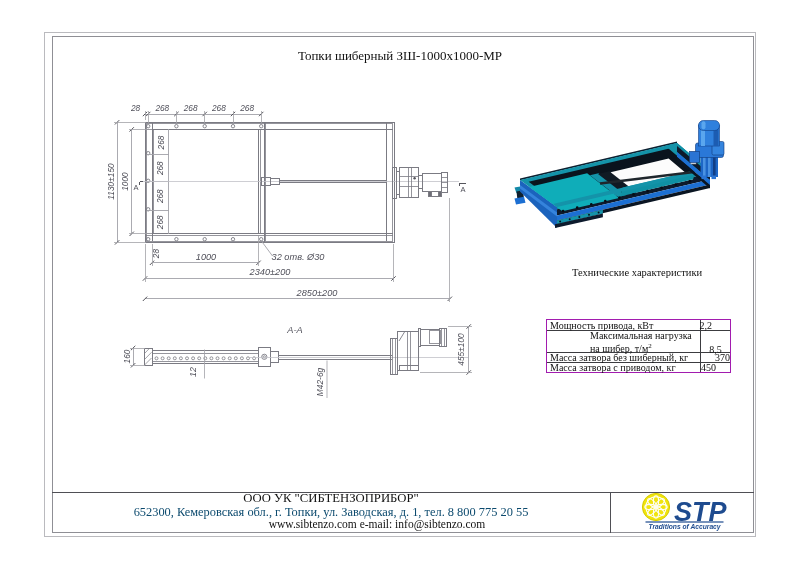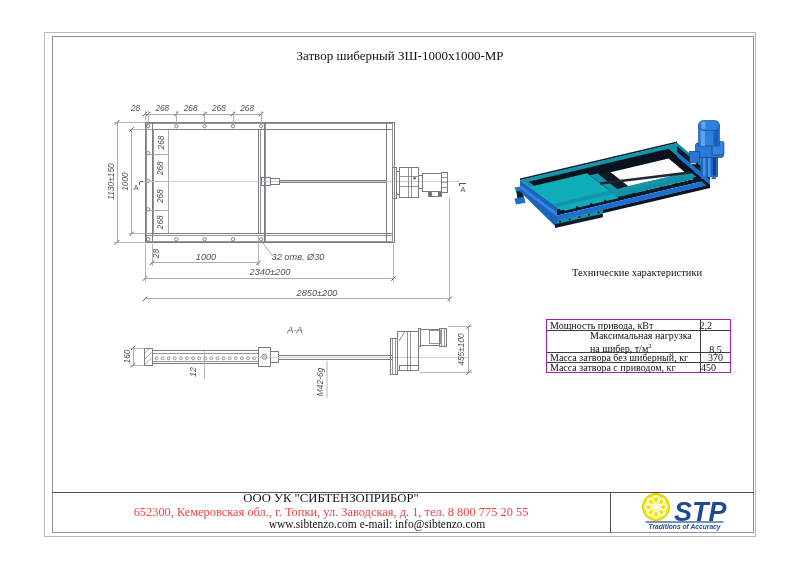--- a/index.html
+++ b/index.html
@@ -8,21 +8,21 @@
   .abs{position:absolute;}
 </style>
 </head>
 <body>
 <div class="page">
 
   <div class="abs" style="left:44px;top:32px;width:710px;height:503px;border:1px solid #bababe;"></div>
 
   <div class="abs" style="left:52px;top:36px;width:700px;height:495px;border:1px solid #8f8f95;"></div>
 
-  <div class="abs" style="left:0px;top:48px;width:800px;text-align:center;font-size:13px;color:#111;">Затвор шиберный ЗШ-1000х1000-МР</div>
+  <div class="abs" style="left:0px;top:48px;width:800px;text-align:center;font-size:13px;color:#111;">Топки шиберный ЗШ-1000х1000-МР</div>
 
   <svg class="abs" style="left:0;top:0;" width="800" height="566" viewBox="0 0 800 566">
 
 <g>
 <rect x="145" y="122" width="249" height="120.5" fill="none" stroke="#7b7b83" stroke-width="1" shape-rendering="crispEdges"></rect>
 <rect x="146.3" y="123.3" width="246.4" height="117.9" fill="none" stroke="#7b7b83" stroke-width="0.8" shape-rendering="crispEdges"></rect>
 <line x1="146.3" y1="129.4" x2="392.7" y2="129.4" stroke="#7b7b83" stroke-width="1" shape-rendering="crispEdges"></line>
 <line x1="146.3" y1="233.8" x2="392.7" y2="233.8" stroke="#7b7b83" stroke-width="1" shape-rendering="crispEdges"></line>
 <line x1="146.3" y1="235.1" x2="392.7" y2="235.1" stroke="#7b7b83" stroke-width="0.8" shape-rendering="crispEdges"></line>
 <line x1="152.2" y1="123.3" x2="152.2" y2="241.2" stroke="#7b7b83" stroke-width="1" shape-rendering="crispEdges"></line>
@@ -399,28 +399,28 @@
     <div class="abs" style="left:0;top:42px;width:183px;height:1px;background:#3c3c40;"></div>
     <div class="abs" style="left:153px;top:0;width:1px;height:52px;background:#3c3c40;"></div>
 
     <div class="abs" style="left:3px;top:-0.5px;white-space:nowrap;">Мощность привода, кВт</div>
     <div class="abs" style="left:136px;top:-0.5px;width:29px;text-align:right;">2,2</div>
 
     <div class="abs" style="left:3px;top:10.5px;line-height:10.2px;white-space:nowrap;margin-left:40px;">Максимальная нагрузка<br>на шибер, т/м<sup style="font-size:7px;">2</sup></div>
     <div class="abs" style="left:154px;top:24px;width:29px;text-align:center;">8,5</div>
 
     <div class="abs" style="left:3px;top:31.5px;white-space:nowrap;">Масса затвора без шиберный, кг</div>
-    <div class="abs" style="left:154px;top:31.5px;width:29px;text-align:center;">370</div>
+    <div class="abs" style="left:154px;top:31.5px;width:29px;text-align:right;">370</div>
 
     <div class="abs" style="left:3px;top:41.5px;white-space:nowrap;">Масса затвора с приводом, кг</div>
     <div class="abs" style="left:154px;top:41.5px;width:29px;text-align:left;">450</div>
   </div>
 
   <div class="abs" style="left:52px;top:492px;width:702px;height:1px;background:#4f4f55;"></div>
 
   <div class="abs" style="left:610px;top:492px;width:1px;height:41px;background:#4f4f55;"></div>
 
   <div class="abs" style="left:52px;top:491px;width:558px;text-align:center;font-size:12.7px;color:#111;">ООО УК "СИБТЕНЗОПРИБОР"</div>
 
-  <div class="abs" style="left:52px;top:504.5px;width:558px;text-align:center;font-size:12.4px;color:#ef4444;">652300, Кемеровская обл., г. Топки, ул. Заводская, д. 1, тел. 8 800 775 20 55</div>
+  <div class="abs" style="left:52px;top:504.5px;width:558px;text-align:center;font-size:12.4px;color:#0c4a6e;">652300, Кемеровская обл., г. Топки, ул. Заводская, д. 1, тел. 8 800 775 20 55</div>
 
   <div class="abs" style="left:52px;top:518px;width:558px;text-align:center;font-size:11.5px;color:#111;margin-left:46px;">www.sibtenzo.com e-mail: info@sibtenzo.com</div>
 </div>
 
 </body></html>

